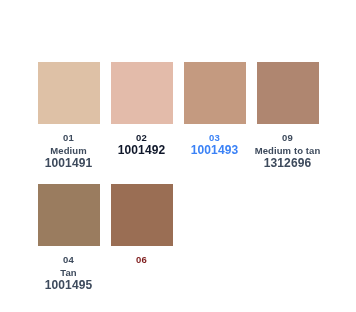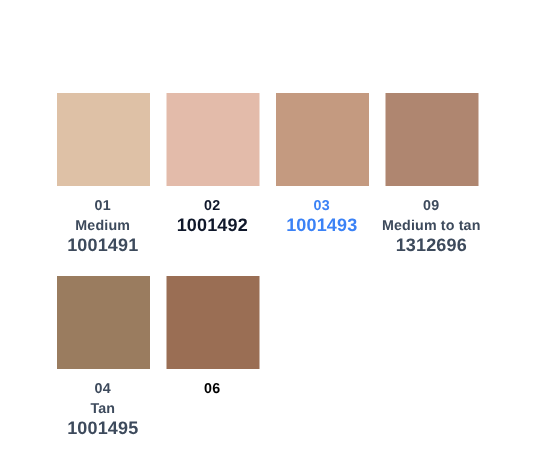--- a/index.html
+++ b/index.html
@@ -120,19 +120,19 @@
       <div class="swatch-chip" style="background-color: rgb(154, 124, 95);"></div>
       <div class="swatch-caption" style="color: rgb(61, 74, 92);">
         <span class="swatch-index">04</span>
         <span class="swatch-name">Tan</span>
         <span class="swatch-code">1001495</span>
       </div>
     </div>
 
     <div class="swatch-cell">
       <div class="swatch-chip" style="background-color: rgb(154, 110, 84);"></div>
-      <div class="swatch-caption" style="color: #000000;">
+      <div class="swatch-caption" style="color: #7f1d1d;">
         <span class="swatch-index">06</span>
       </div>
     </div>
 
   </div>
 </div>
 
 </body></html>

